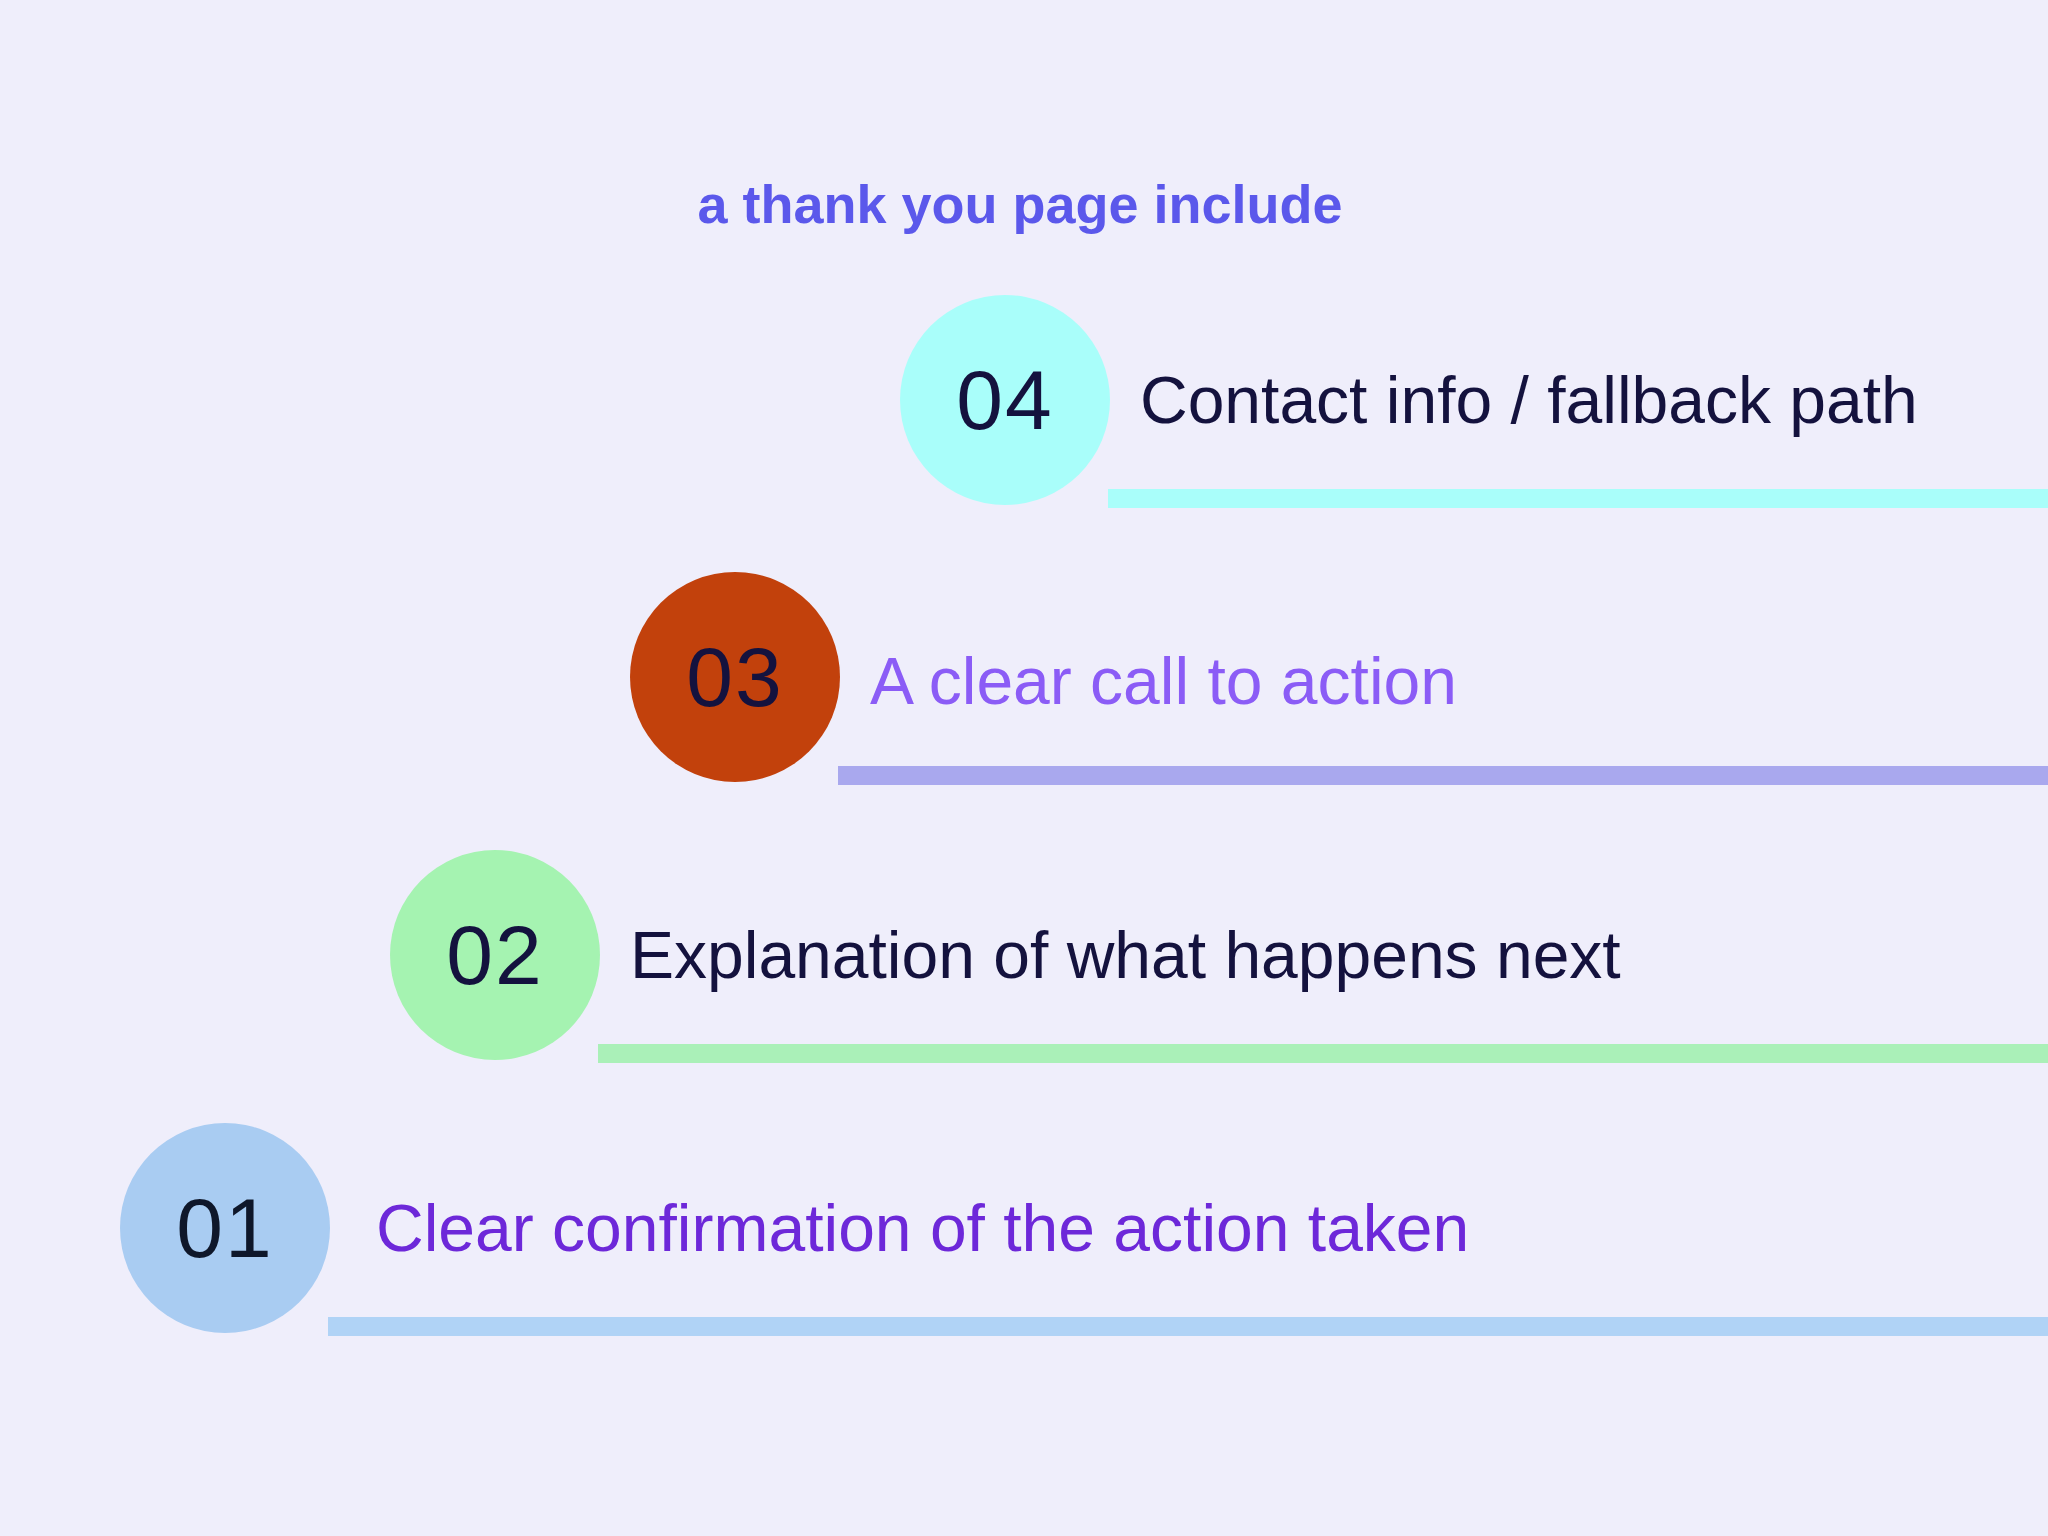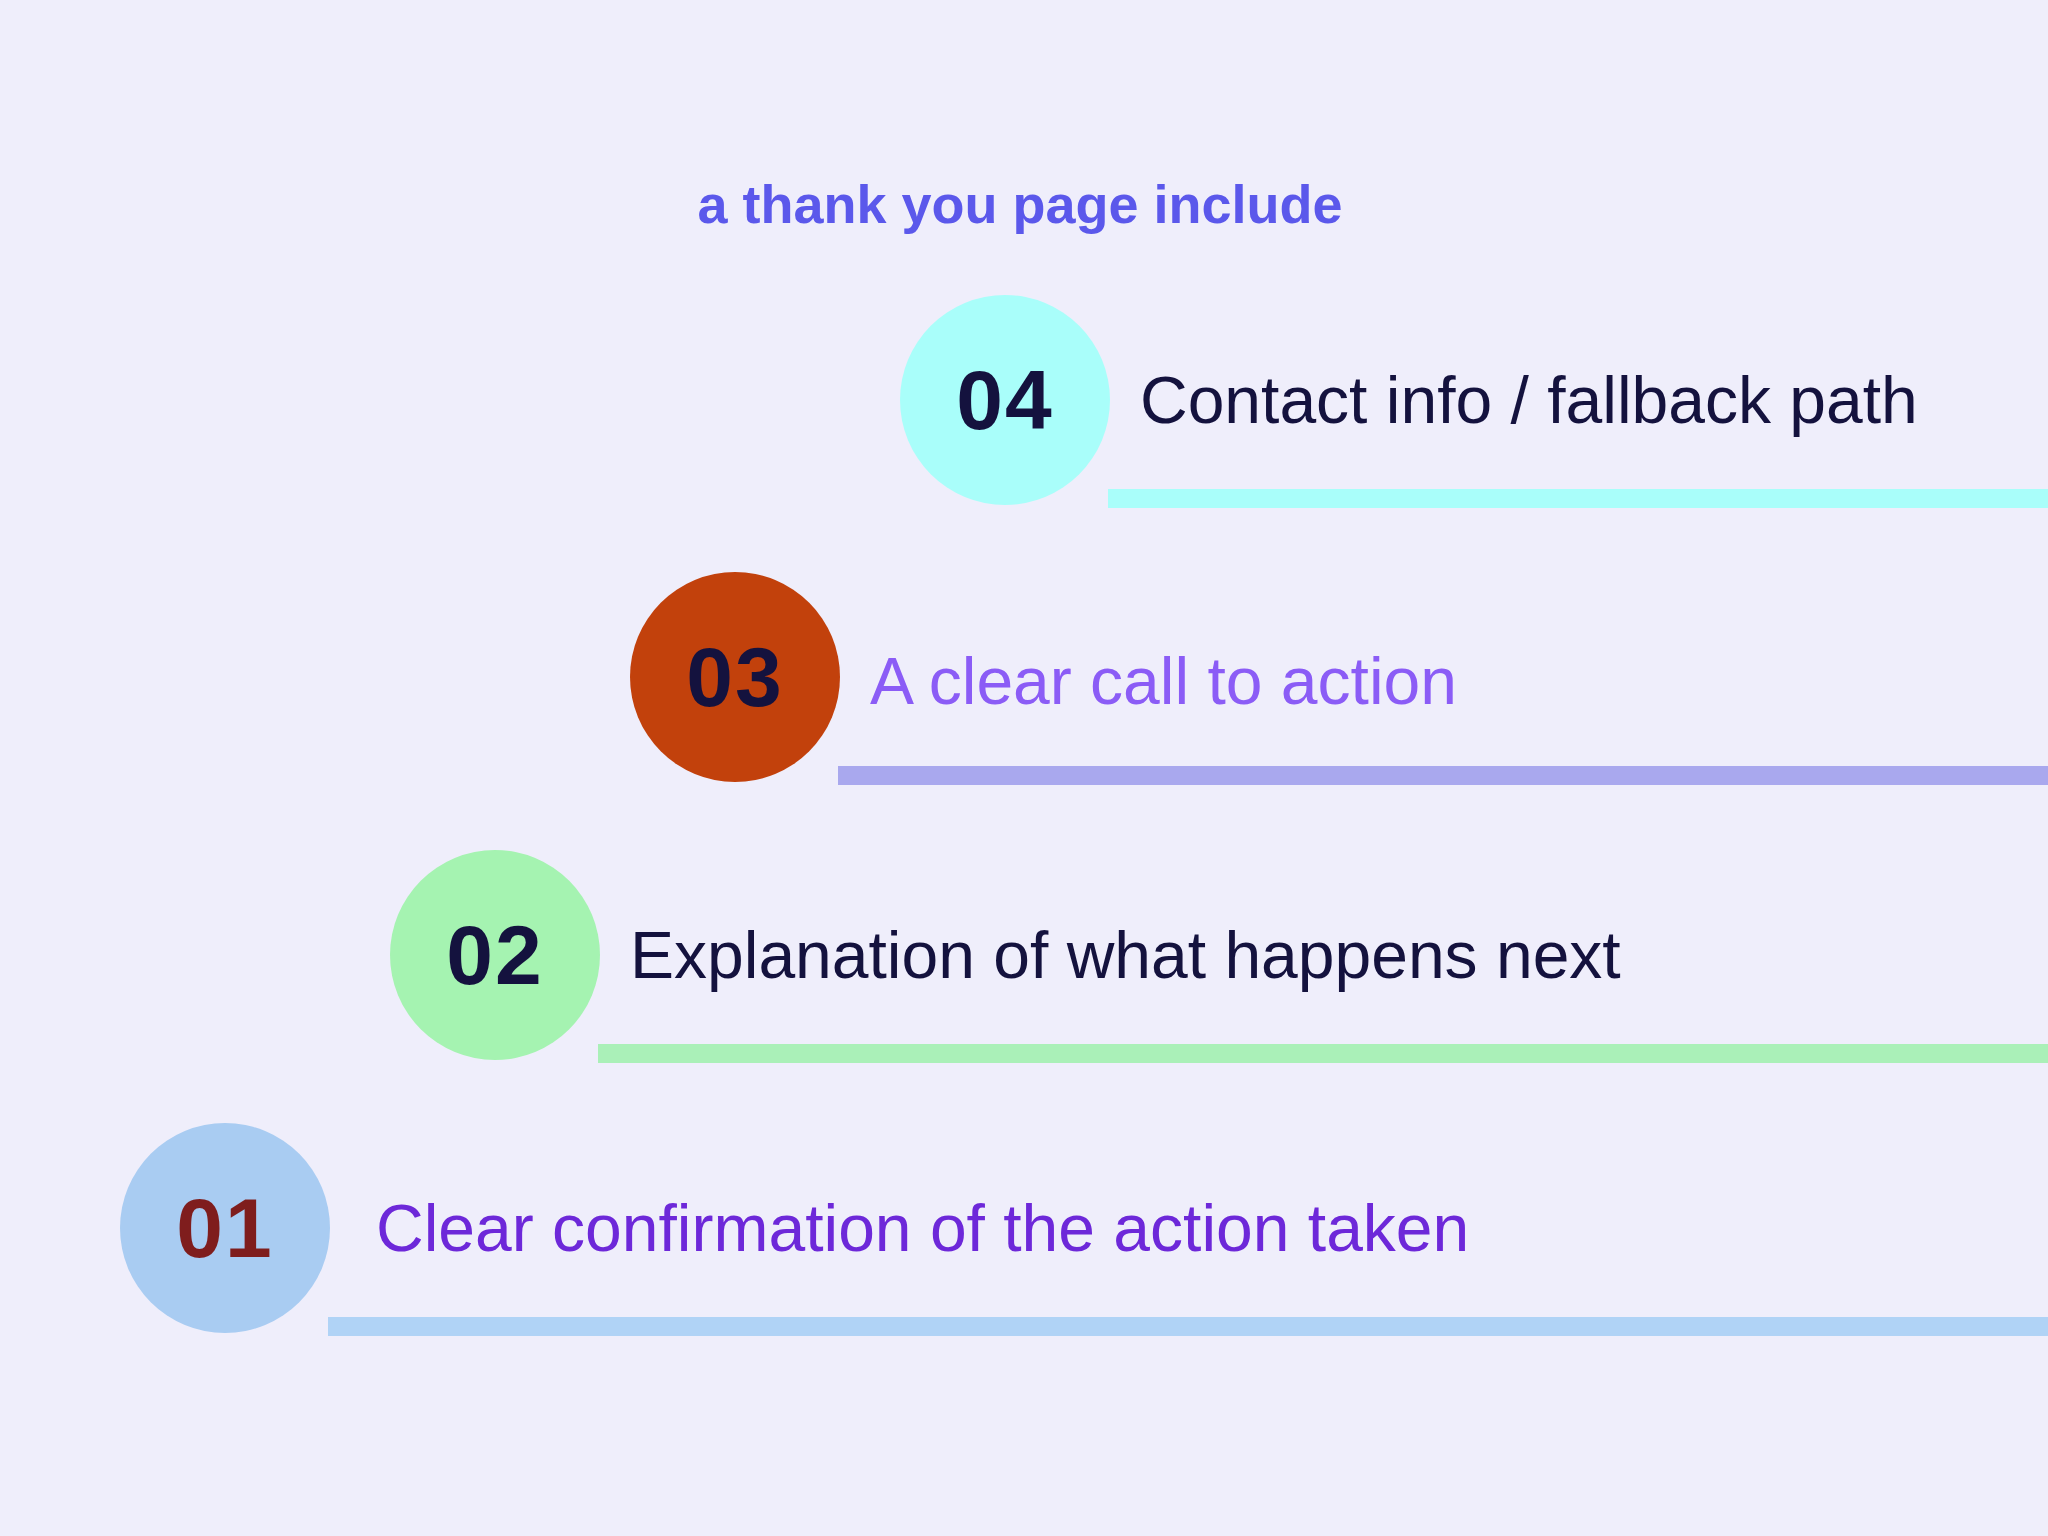--- a/index.html
+++ b/index.html
@@ -32,21 +32,21 @@
     width: 210px;
     height: 210px;
     border-radius: 50%;
     display: flex;
     align-items: center;
     justify-content: center;
   }
 
   .num {
     font-size: 84px;
-    font-weight: 700;
+    font-weight: 400;
     letter-spacing: 2px;
   }
 
   .bar {
     position: absolute;
     height: 19px;
     right: 0;
   }
 
   .label {
@@ -113,19 +113,19 @@
     <div class="bar" style="left: 598px; top: 1044px; background: rgb(170, 240, 184);"></div>
     <div class="circle" style="left: 390px; top: 850px; background: rgb(165, 243, 177); text-align: right;">
       <span class="num" style="color: rgb(20, 18, 62);">02</span>
     </div>
     <div class="label" style="left: 630px; top: 850px; color: rgb(20, 18, 62);">Explanation of what happens next</div>
   </div>
 
   <div class="row">
     <div class="bar" style="left: 328px; top: 1317px; background: rgb(176, 211, 246);"></div>
     <div class="circle" style="left: 120px; top: 1123px; background: rgb(169, 204, 242);">
-      <span class="num" style="color: #7f1d1d;">01</span>
+      <span class="num" style="color: #0f172a;">01</span>
     </div>
     <div class="label" style="left: 376px; top: 1123px; color: #6d28d9;">Clear confirmation of the action taken</div>
   </div>
 </div>
 
 </div>
 
 </body></html>

